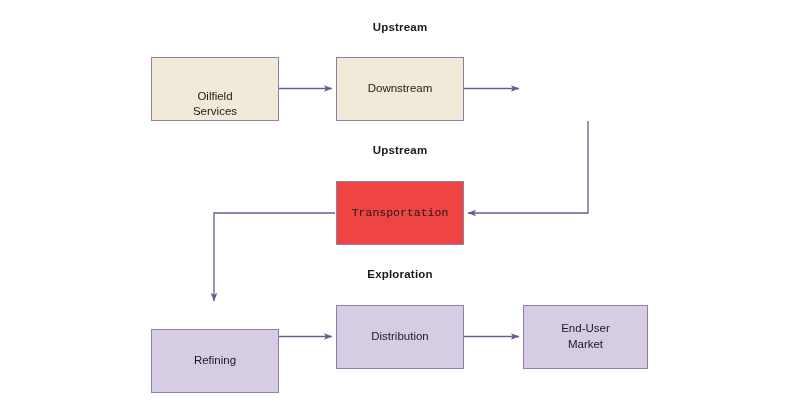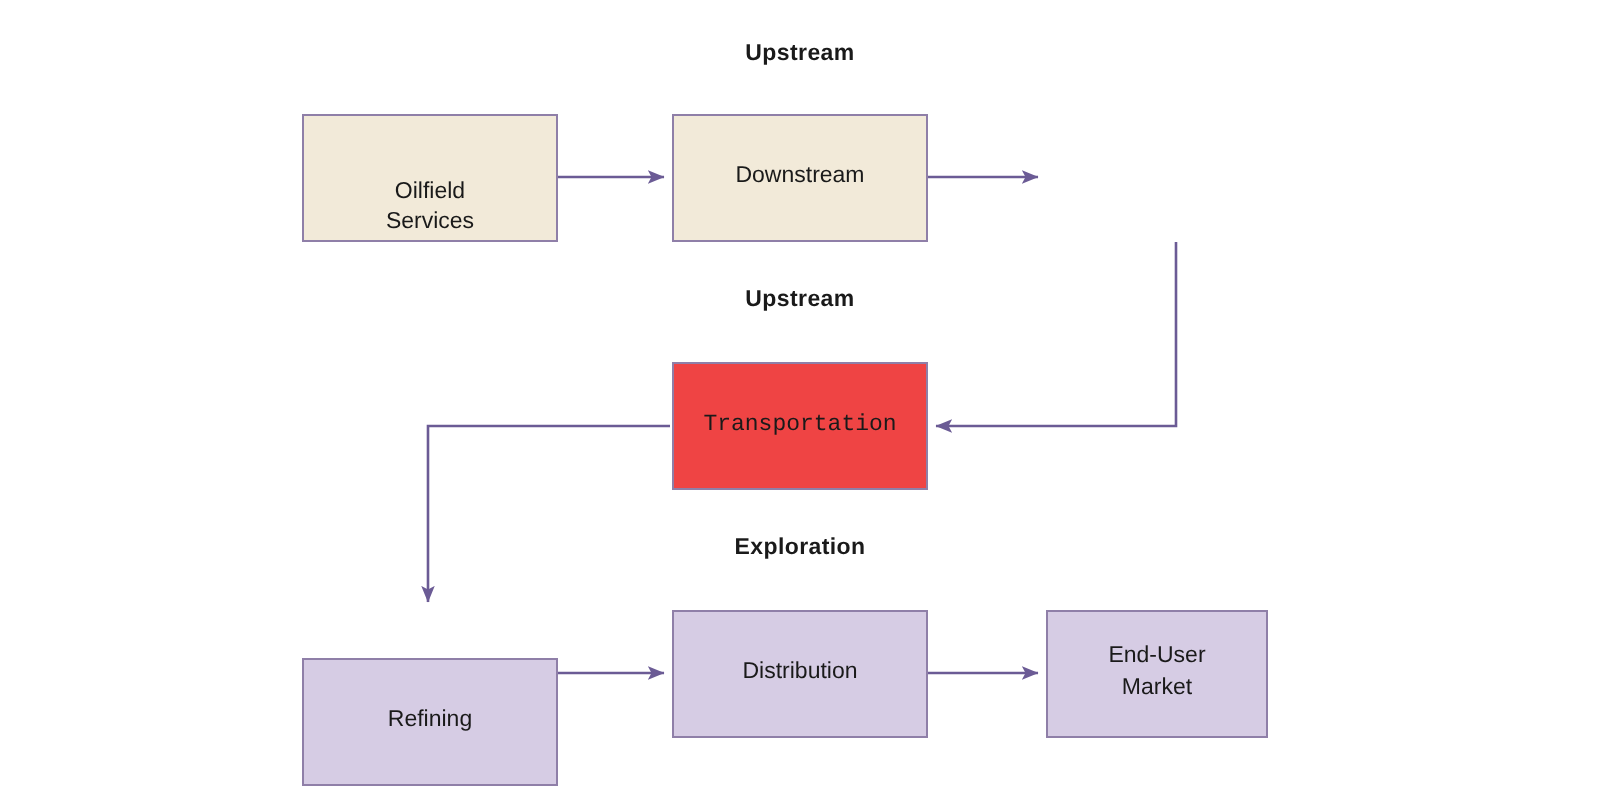--- a/index.html
+++ b/index.html
@@ -97,20 +97,20 @@
   </div>
 
   <div class="node downstream" style="left:151px; top:305px; width:128px; height:64px;margin-top:24px;">
     <span>Refining</span>
   </div>
 
   <div class="node downstream" style="left:336px; top:305px; width:128px; height:64px;">
     <span>Distribution</span>
   </div>
 
-  <div class="node downstream" style="left:523px; top:305px; width:111px; height:64px;">
+  <div class="node downstream" style="left:523px; top:305px; width:125px; height:64px;">
     <span>
       <span>End-User</span><br>
       <span>Market</span>
     </span>
   </div>
 
 </div>
 
 </body></html>

